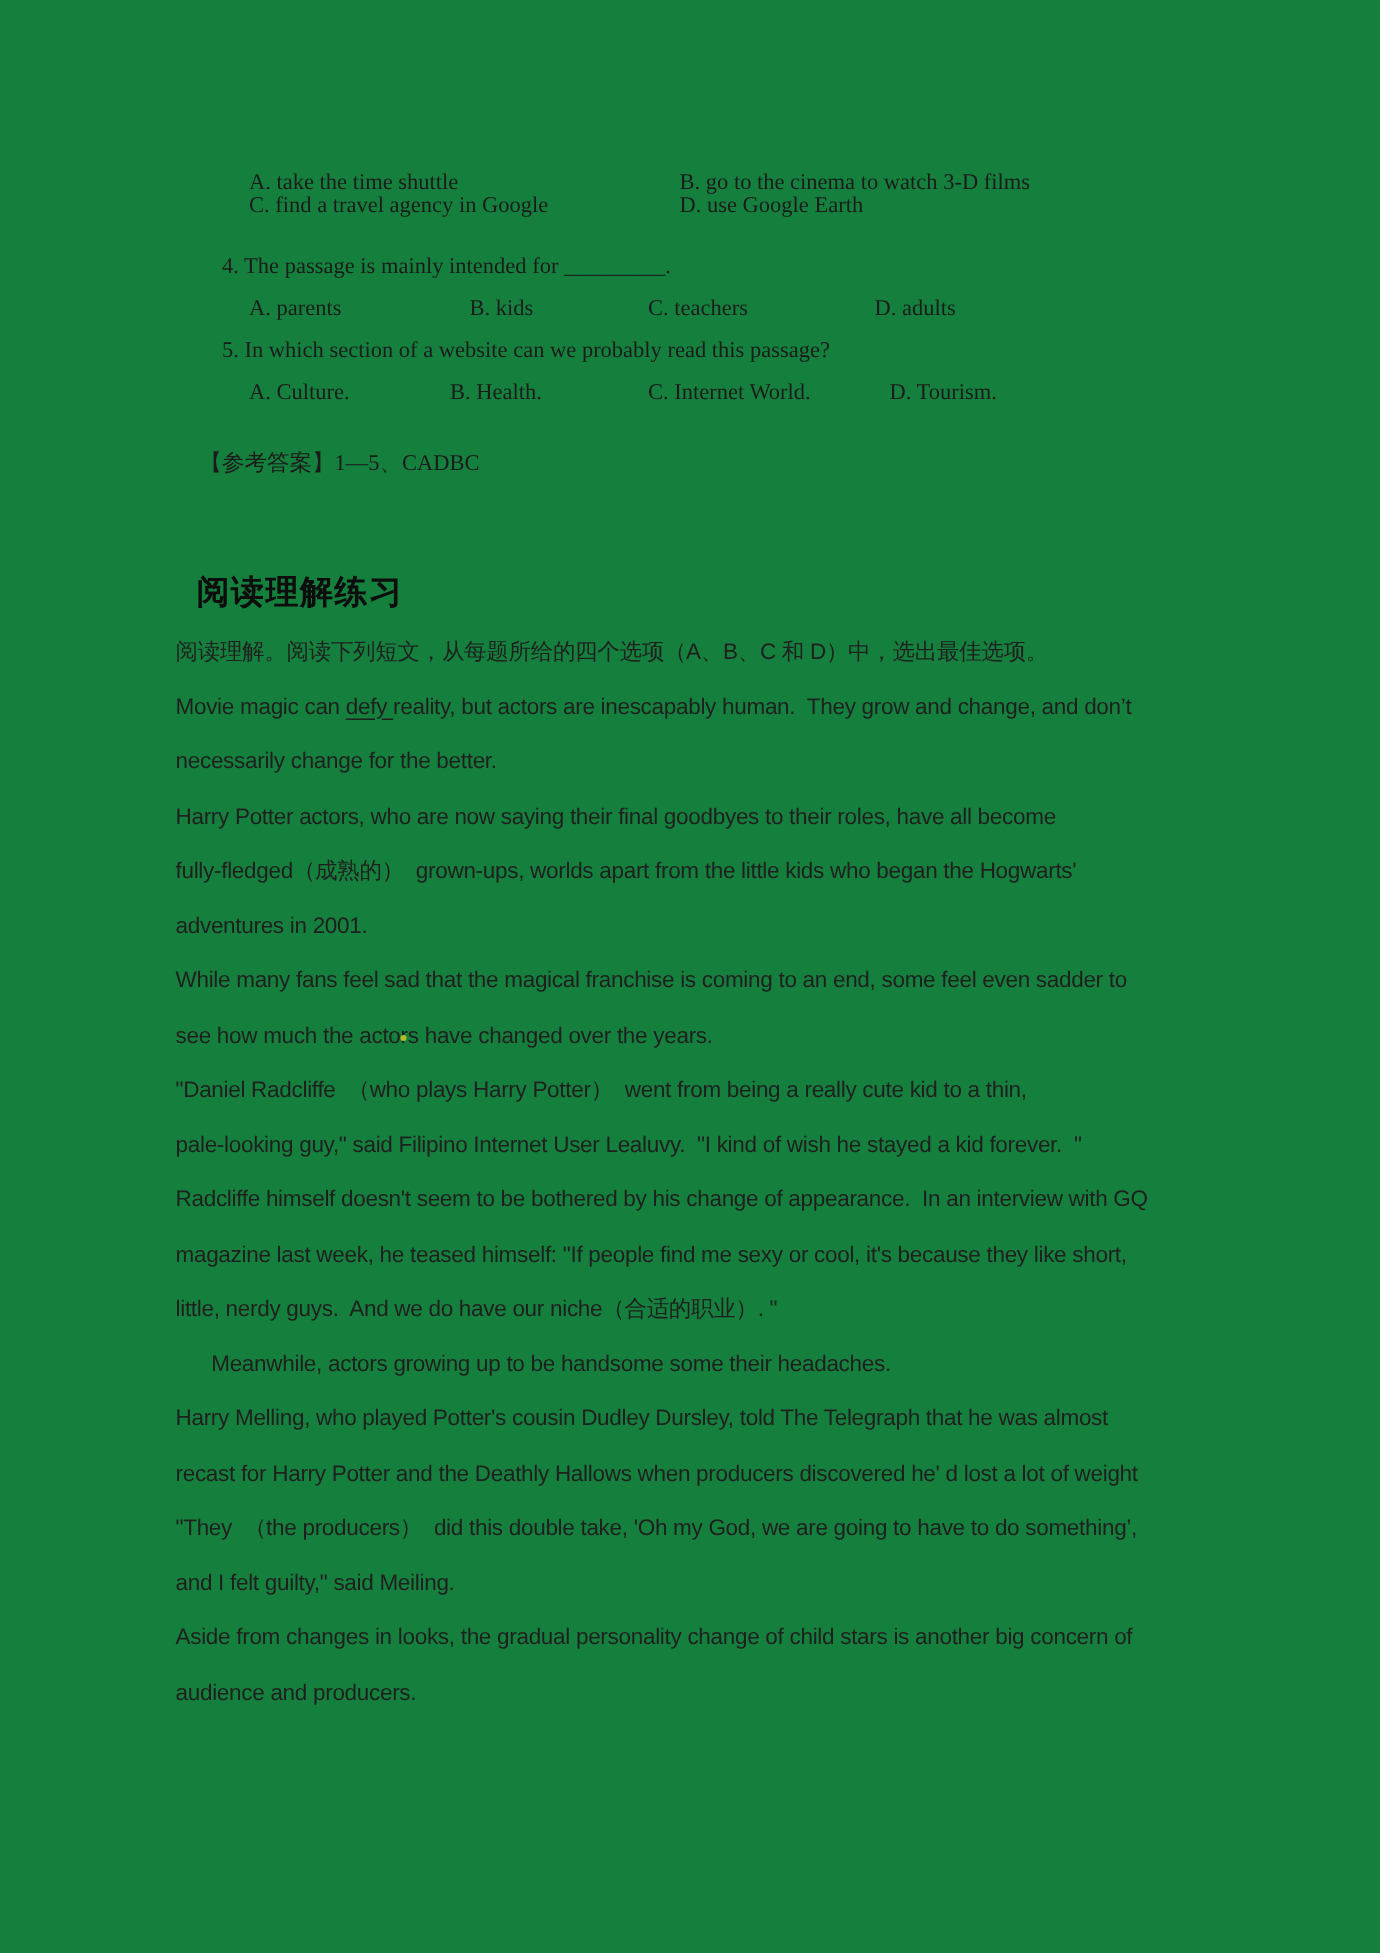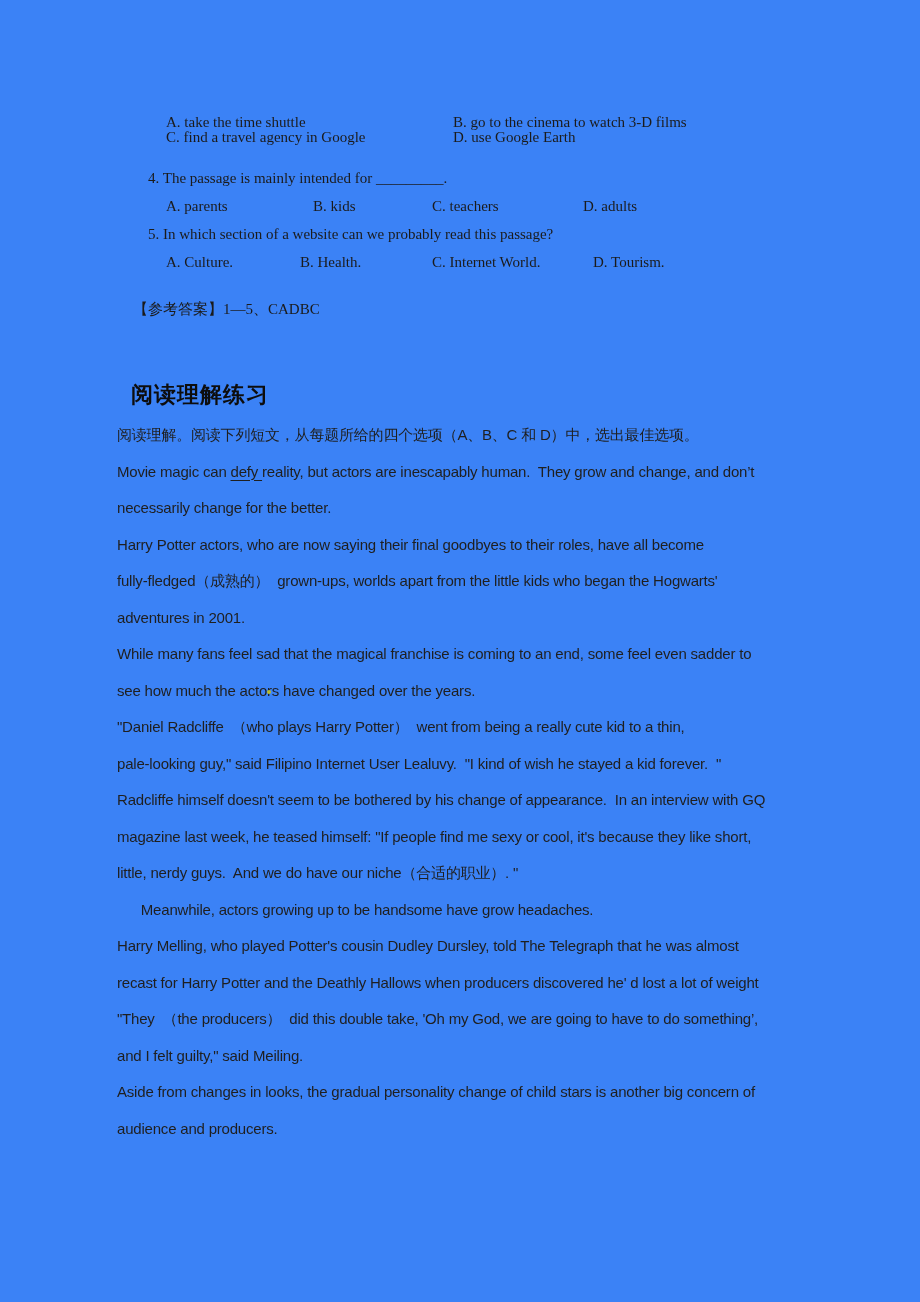--- a/index.html
+++ b/index.html
@@ -1,19 +1,19 @@
 <!DOCTYPE html>
 <html><head>
 <meta charset="utf-8">
 <style>
   html,body{margin:0;padding:0;background:#ffffff;}
   .page{
     position:relative;
     width:920px;height:1302px;
-    background:#3b82f6;
+    background:#15803d;
     color:#1b1b1b;
     font-family:"Liberation Serif",serif;
     overflow:hidden;
   }
   
   .qrow{position:absolute;left:0;width:920px;height:22px;line-height:22px;font-size:15px;white-space:pre;}
   .qcell{position:absolute;top:0;white-space:pre;}
   .x133{left:133px}.x148{left:148px}.x166{left:166px}.x300{left:300px}
   .x313{left:313px}.x432{left:432px}.x453{left:453px}.x583{left:583px}.x593{left:593px}
   .r1{top:111px}.r2{top:126px}.r3{top:167px}.r4{top:195px}.r5{top:223px}.r6{top:251px}
@@ -85,21 +85,21 @@
       <div class="line">Harry Potter actors, who are now saying their final goodbyes to their roles, have all become</div>
       <div class="line">fully-fledged（成熟的）  grown-ups, worlds apart from the little kids who began the Hogwarts'</div>
       <div class="line">adventures in 2001.</div>
       <div class="line">While many fans feel sad that the magical franchise is coming to an end, some feel even sadder to</div>
       <div class="line">see how much the actors have changed over the years.</div>
       <div class="line">"Daniel Radcliffe  （who plays Harry Potter）  went from being a really cute kid to a thin,</div>
       <div class="line">pale-looking guy," said Filipino Internet User Lealuvy.  "I kind of wish he stayed a kid forever.  "</div>
       <div class="line">Radcliffe himself doesn't seem to be bothered by his change of appearance.  In an interview with GQ</div>
       <div class="line">magazine last week, he teased himself: "If people find me sexy or cool, it's because they like short,</div>
       <div class="line">little, nerdy guys.  And we do have our niche（合适的职业）. "</div>
-      <div class="line">      Meanwhile, actors growing up to be handsome have grow headaches.</div>
+      <div class="line">      Meanwhile, actors growing up to be handsome some their headaches.</div>
       <div class="line">Harry Melling, who played Potter's cousin Dudley Dursley, told The Telegraph that he was almost</div>
       <div class="line">recast for Harry Potter and the Deathly Hallows when producers discovered he' d lost a lot of weight</div>
       <div class="line">"They  （the producers）  did this double take, 'Oh my God, we are going to have to do something’,</div>
       <div class="line">and I felt guilty," said Meiling.</div>
       <div class="line">Aside from changes in looks, the gradual personality change of child stars is another big concern of</div>
       <div class="line">audience and producers.</div>
     </div>
 
   <div class="artifact-dot"></div>
 

